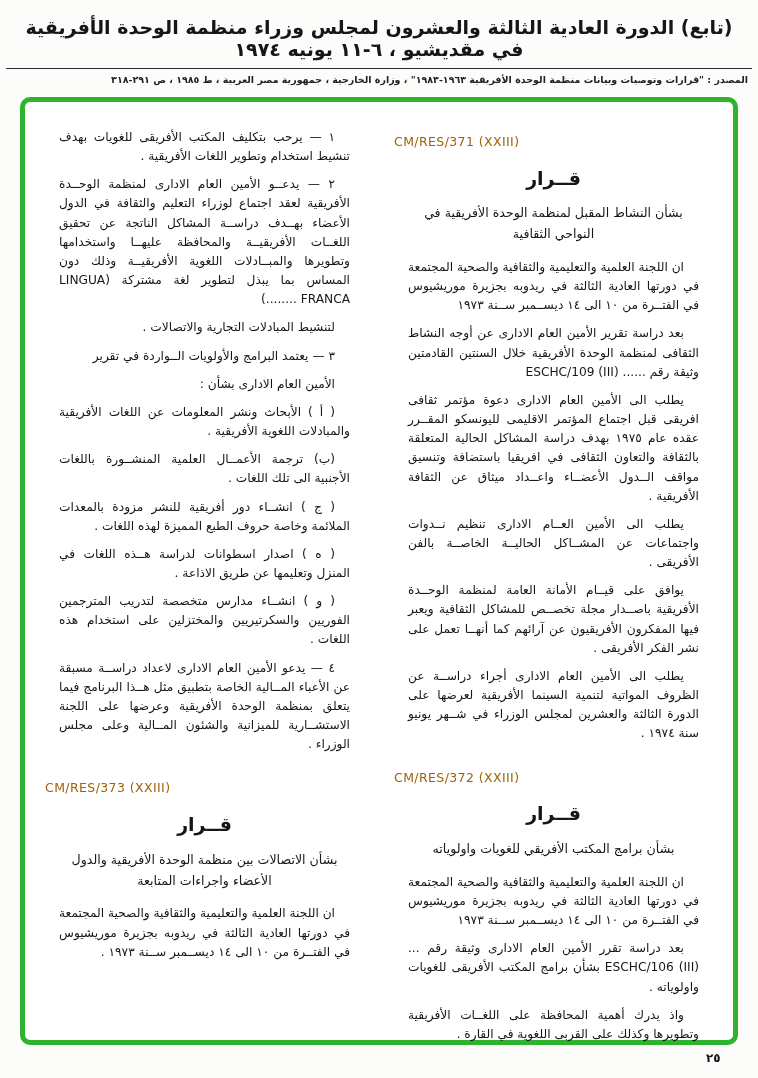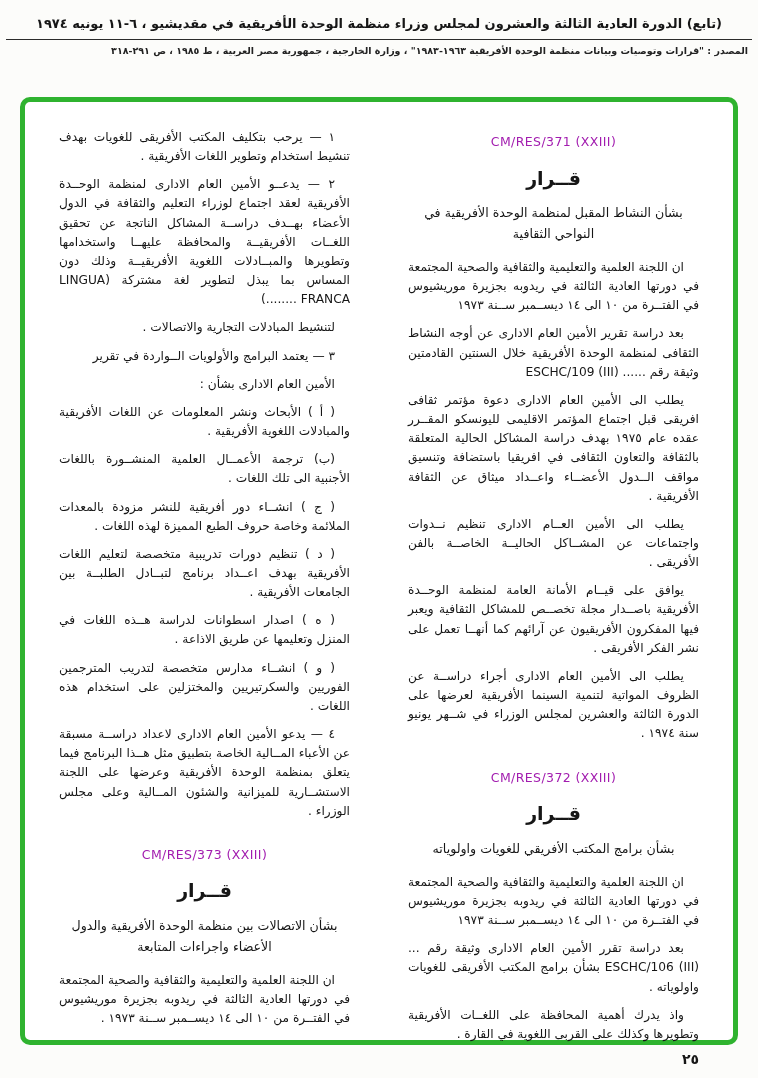--- a/index.html
+++ b/index.html
@@ -10,21 +10,21 @@
     background: #fcfcfa;
     color: #161616;
     font-family: "DejaVu Sans", sans-serif;
     position: relative;
     overflow: hidden;
     direction: rtl;
   }
   .page-header {
     text-align: center;
     font-weight: bold;
-    font-size: 13px;
+    font-size: 19px;
     padding: 16px 10px 8px;
     letter-spacing: .2px;
   }
   .rule {
     border: none;
     border-top: 1.6px solid #2b2b2b;
     margin: 0 6px;
   }
   .source-line {
     text-align: right;
@@ -54,47 +54,47 @@
     font-size: 12.2px;
     line-height: 1.57;
     text-align: justify;
   }
   .para {
     margin: 0 14px 9px;
     text-indent: 15px;
   }
   .doc-ref {
     direction: ltr;
-    text-align: center;
+    text-align: left;
     font-size: 12.5px;
     letter-spacing: .4px;
     margin: 24px 0 12px;
-    color: #a21caf;
+    color: #a16207;
   }
   .doc-ref.first { margin-top: 4px; }
   .res-title {
     text-align: center;
     font-weight: bold;
     font-size: 19px;
     margin: 4px 0 10px;
     letter-spacing: 1px;
   }
   .res-subtitle {
     text-align: center;
     font-weight: normal;
     font-size: 12.6px;
     line-height: 1.65;
     margin: 0 auto 13px;
     max-width: 88%;
   }
   .page-number {
     position: absolute;
-    left: 682px;
+    left: 706px;
     top: 1051px;
-    font-size: 14px;
+    font-size: 12px;
     font-weight: bold;
     direction: rtl;
   }
 </style>
 </head>
 <body>
 
 <div class="page-header">(تابع) الدورة العادية الثالثة والعشرون لمجلس وزراء منظمة الوحدة الأفريقية في مقديشيو ، ٦-١١ يونيه ١٩٧٤</div>
 <hr class="rule">
 <div class="source-line">المصدر : "قرارات وتوصيات وبيانات منظمة الوحدة الأفريقية ١٩٦٣-١٩٨٣" ، وزارة الخارجية ، جمهورية مصر العربية ، ط ١٩٨٥ ، ص ٢٩١-٣١٨</div>
@@ -122,21 +122,20 @@
 
     <div class="col">
       <p class="para">١ — يرحب بتكليف المكتب الأفريقى للغويات بهدف تنشيط استخدام وتطوير اللغات الأفريقية .</p>
       <p class="para">٢ — يدعــو الأمين العام الادارى لمنظمة الوحــدة الأفريقية لعقد اجتماع لوزراء التعليم والثقافة في الدول الأعضاء بهــدف دراســة المشاكل الناتجة عن تحقيق اللغــات الأفريقيــة والمحافظة عليهــا واستخدامها وتطويرها والمبــادلات اللغوية الأفريقيــة وذلك دون المساس بما يبذل لتطوير لغة مشتركة (LINGUA FRANCA ........)</p>
       <p class="para">لتنشيط المبادلات التجارية والاتصالات .</p>
       <p class="para">٣ — يعتمد البرامج والأولويات الــواردة في تقرير</p>
       <p class="para">الأمين العام الادارى بشأن :</p>
       <p class="para">( أ ) الأبحاث ونشر المعلومات عن اللغات الأفريقية والمبادلات اللغوية الأفريقية .</p>
       <p class="para">(ب) ترجمة الأعمــال العلمية المنشــورة باللغات الأجنبية الى تلك اللغات .</p>
       <p class="para">( ج ) انشــاء دور أفريقية للنشر مزودة بالمعدات الملائمة وخاصة حروف الطبع المميزة لهذه اللغات .</p>
-      <p class="para">( د ) تنظيم دورات تدريبية متخصصة لتعليم اللغات الأفريقية بهدف اعــداد برنامج لتبــادل الطلبــة بين الجامعات الأفريقية .</p>
       <p class="para">( ه ) اصدار اسطوانات لدراسة هــذه اللغات في المنزل وتعليمها عن طريق الاذاعة .</p>
       <p class="para">( و ) انشــاء مدارس متخصصة لتدريب المترجمين الفوريين والسكرتيريين والمختزلين على استخدام هذه اللغات .</p>
       <p class="para">٤ — يدعو الأمين العام الادارى لاعداد دراســة مسبقة عن الأعباء المــالية الخاصة بتطبيق مثل هــذا البرنامج فيما يتعلق بمنظمة الوحدة الأفريقية وعرضها على اللجنة الاستشــارية للميزانية والشئون المــالية وعلى مجلس الوزراء .</p>
       <div class="doc-ref">CM/RES/373 (XXIII)</div>
       <div class="res-title">قــرار</div>
       <div class="res-subtitle">بشأن الاتصالات بين منظمة الوحدة الأفريقية والدول الأعضاء واجراءات المتابعة</div>
       <p class="para">ان اللجنة العلمية والتعليمية والثقافية والصحية المجتمعة في دورتها العادية الثالثة في ريدوبه بجزيرة موريشيوس في الفتــرة من ١٠ الى ١٤ ديســمبر ســنة ١٩٧٣ .</p>
     </div>
 
   </div>

